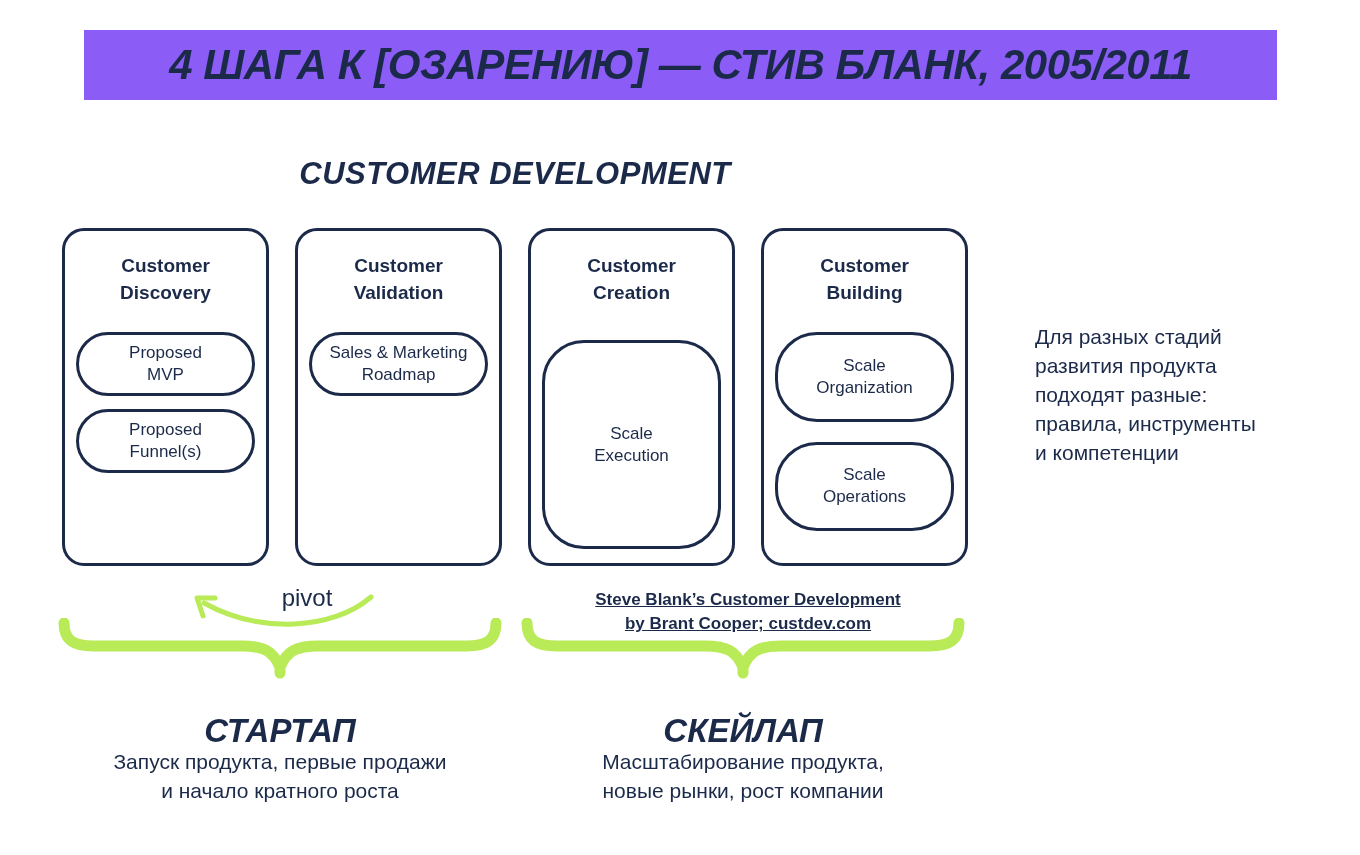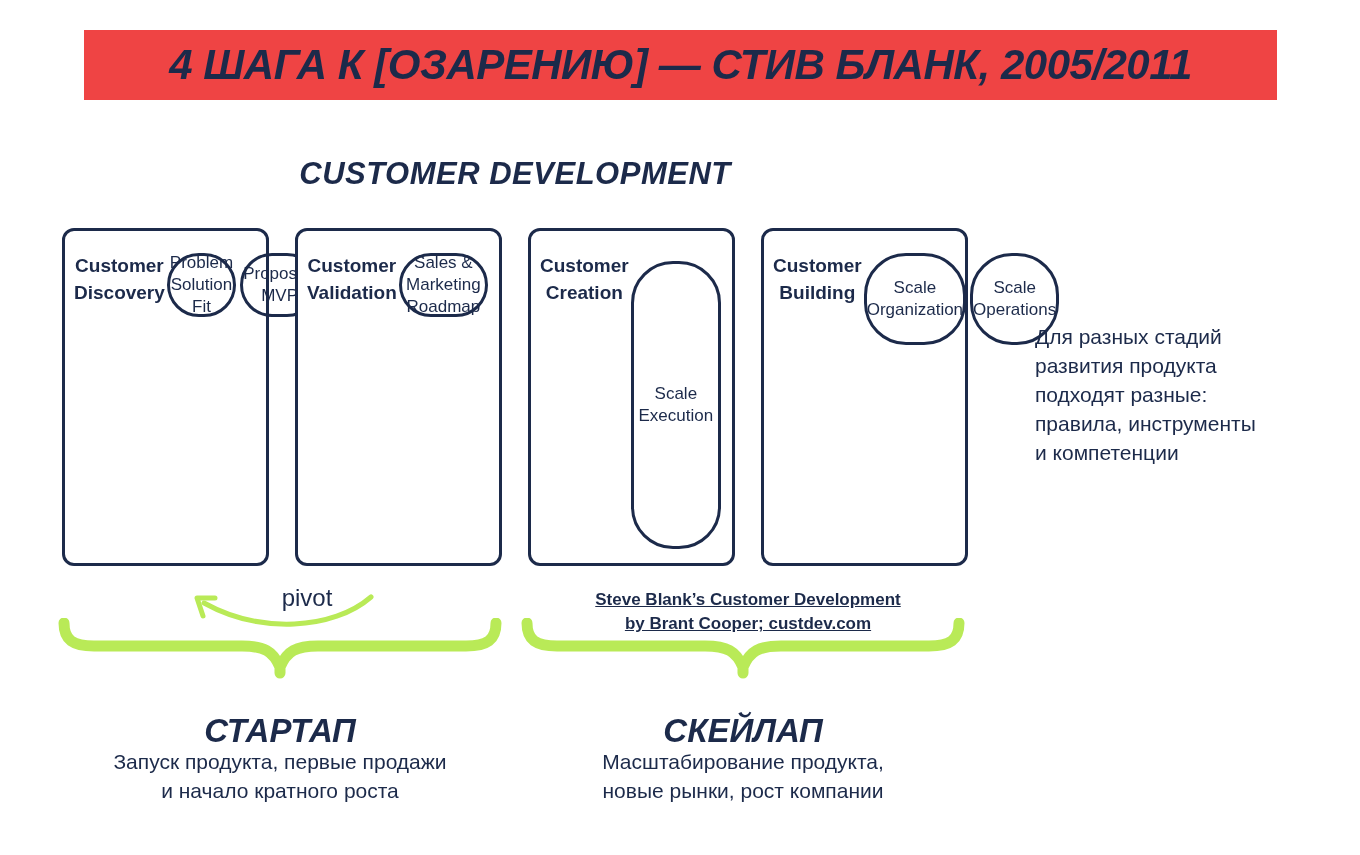--- a/index.html
+++ b/index.html
@@ -7,21 +7,21 @@
   body {
     font-family:"Liberation Sans", sans-serif;
     color:#1c2a4a;
     position:relative;
   }
   .abs { position:absolute; }
 
   
   .banner {
     left:84px; top:30px; width:1193px; height:70px;
-    background:#ef4444;
+    background:#8b5cf6;
     display:flex; align-items:center; justify-content:center;
   }
   .banner-title {
     font-size:42px; font-weight:bold; font-style:italic;
     letter-spacing:-0.5px; color:#1c2a4a; white-space:nowrap;
   }
 
   
   .cd-heading {
     left:62px; top:156px; width:906px;
@@ -30,23 +30,23 @@
     letter-spacing:0.5px;
   }
 
   
   .stages {
     left:62px; top:228px; width:906px; height:338px;
     display:flex; gap:26px;
   }
   .stage {
     width:207px; height:338px;
-    border:3px solid #1c2a4a; border-radius:12px;
+    border:3px solid #1c2a4a; border-radius:22px;
     background:#ffffff;
-    display:flex; flex-direction:row;
+    display:flex; flex-direction:column;
     padding:22px 9px 12px;
   }
   .stage-title {
     text-align:center; font-weight:bold;
     font-size:19px; line-height:1.4;
     white-space:pre-line;
     margin-bottom:26px;
   }
   .pill {
     border:3px solid #1c2a4a; border-radius:33px;
@@ -115,22 +115,20 @@
   <div class="banner-title">4 ШАГА К [ОЗАРЕНИЮ] — СТИВ БЛАНК, 2005/2011</div>
 </div>
 
 <div class="abs cd-heading">CUSTOMER DEVELOPMENT</div>
 
 <div class="abs stages">
 
   <div class="stage">
     <div class="stage-title">Customer
 Discovery</div>
-    <div class="pill">Problem
-Solution Fit</div>
     <div class="pill">Proposed
 MVP</div>
     <div class="pill">Proposed
 Funnel(s)</div>
   </div>
 
   <div class="stage">
     <div class="stage-title">Customer
 Validation</div>
     <div class="pill">Sales &amp; Marketing

